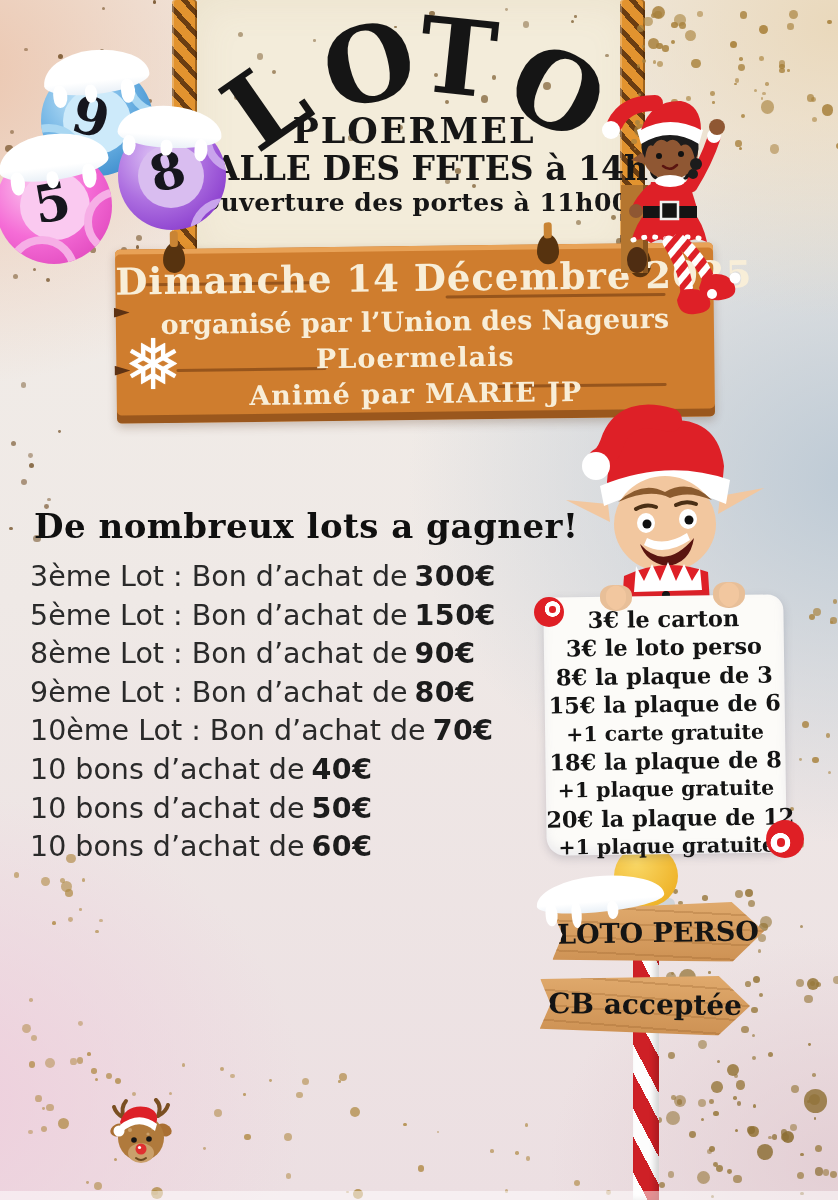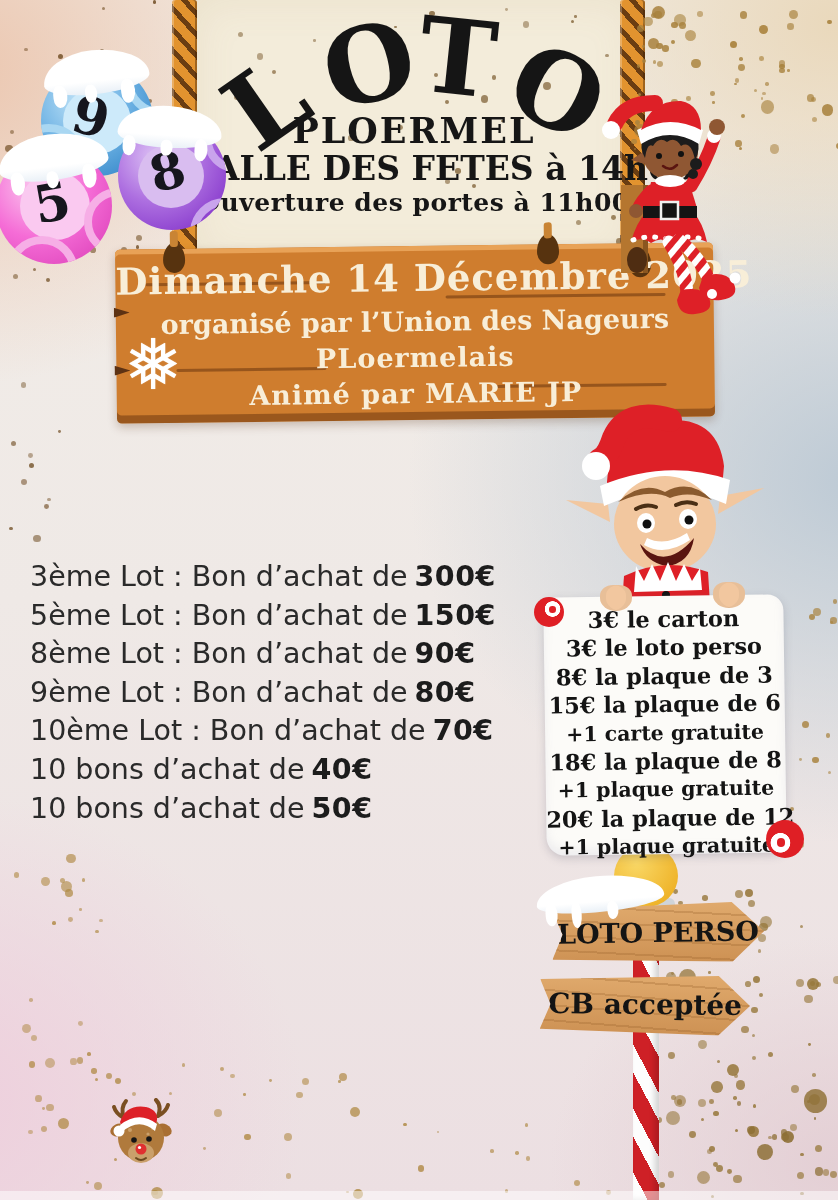--- a/index.html
+++ b/index.html
@@ -537,28 +537,30 @@
     <rect x="50" y="116" width="54" height="12" fill="#141414"></rect>
     <rect x="68" y="112" width="17" height="17" fill="#141414" stroke="#f0f0f0" stroke-width="2.5"></rect>
     <path d="M86,150 Q106,166 116,190" stroke="url(#candy)" stroke-width="13" fill="none" stroke-linecap="round"></path>
     <path d="M76,152 Q92,178 94,202" stroke="url(#candy)" stroke-width="13" fill="none" stroke-linecap="round"></path>
     <path d="M110,186 Q132,180 140,192 Q148,207 128,210 Q110,212 106,198 Z" fill="#de2027"></path>
     <path d="M88,200 Q110,196 116,208 Q122,222 102,224 Q86,226 84,210 Z" fill="#de2027"></path>
     <circle cx="142" cy="188" r="5.5" fill="#fff"></circle>
       <circle cx="119" cy="204" r="5" fill="#fff"></circle>
   </svg>
 
+  <div class="abs lots-heading serifb nowrap">De nombreux lots a gagner!</div>
   <div class="abs lots-list">
     <div class="lot-row"><span>3ème Lot : Bon d’achat de</span><b>300€</b></div>
     <div class="lot-row"><span>5ème Lot : Bon d’achat de</span><b>150€</b></div>
     <div class="lot-row"><span>8ème Lot : Bon d’achat de</span><b>90€</b></div>
     <div class="lot-row"><span>9ème Lot : Bon d’achat de</span><b>80€</b></div>
     <div class="lot-row"><span>10ème Lot : Bon d’achat de</span><b>70€</b></div>
     <div class="lot-row"><span>10 bons d’achat de</span><b>40€</b></div>
     <div class="lot-row"><span>10 bons d’achat de</span><b>50€</b></div>
+    <div class="lot-row"><span>10 bons d’achat de</span><b>60€</b></div>
   </div>
 
   <svg class="abs elf-boy" viewBox="0 0 226 200">
     <polygon points="58,118 14,96 56,100" fill="#f2c79f"></polygon>
     <polygon points="166,110 212,84 168,92" fill="#f2c79f"></polygon>
     <path d="M55,78 Q58,22 118,16 Q166,14 172,62 L170,84 Q115,60 58,88 Z" fill="#de2027"></path>
     <path d="M118,16 Q76,4 62,34 Q56,52 48,56" stroke="#de2027" stroke-width="24" fill="none" stroke-linecap="round"></path>
     <circle cx="44" cy="62" r="14" fill="#fff"></circle>
     <path d="M48,82 Q115,54 178,76 L174,100 Q115,74 52,102 Z" fill="#fff"></path>
     <ellipse cx="113" cy="120" rx="51" ry="48" fill="#f2c79f"></ellipse>

